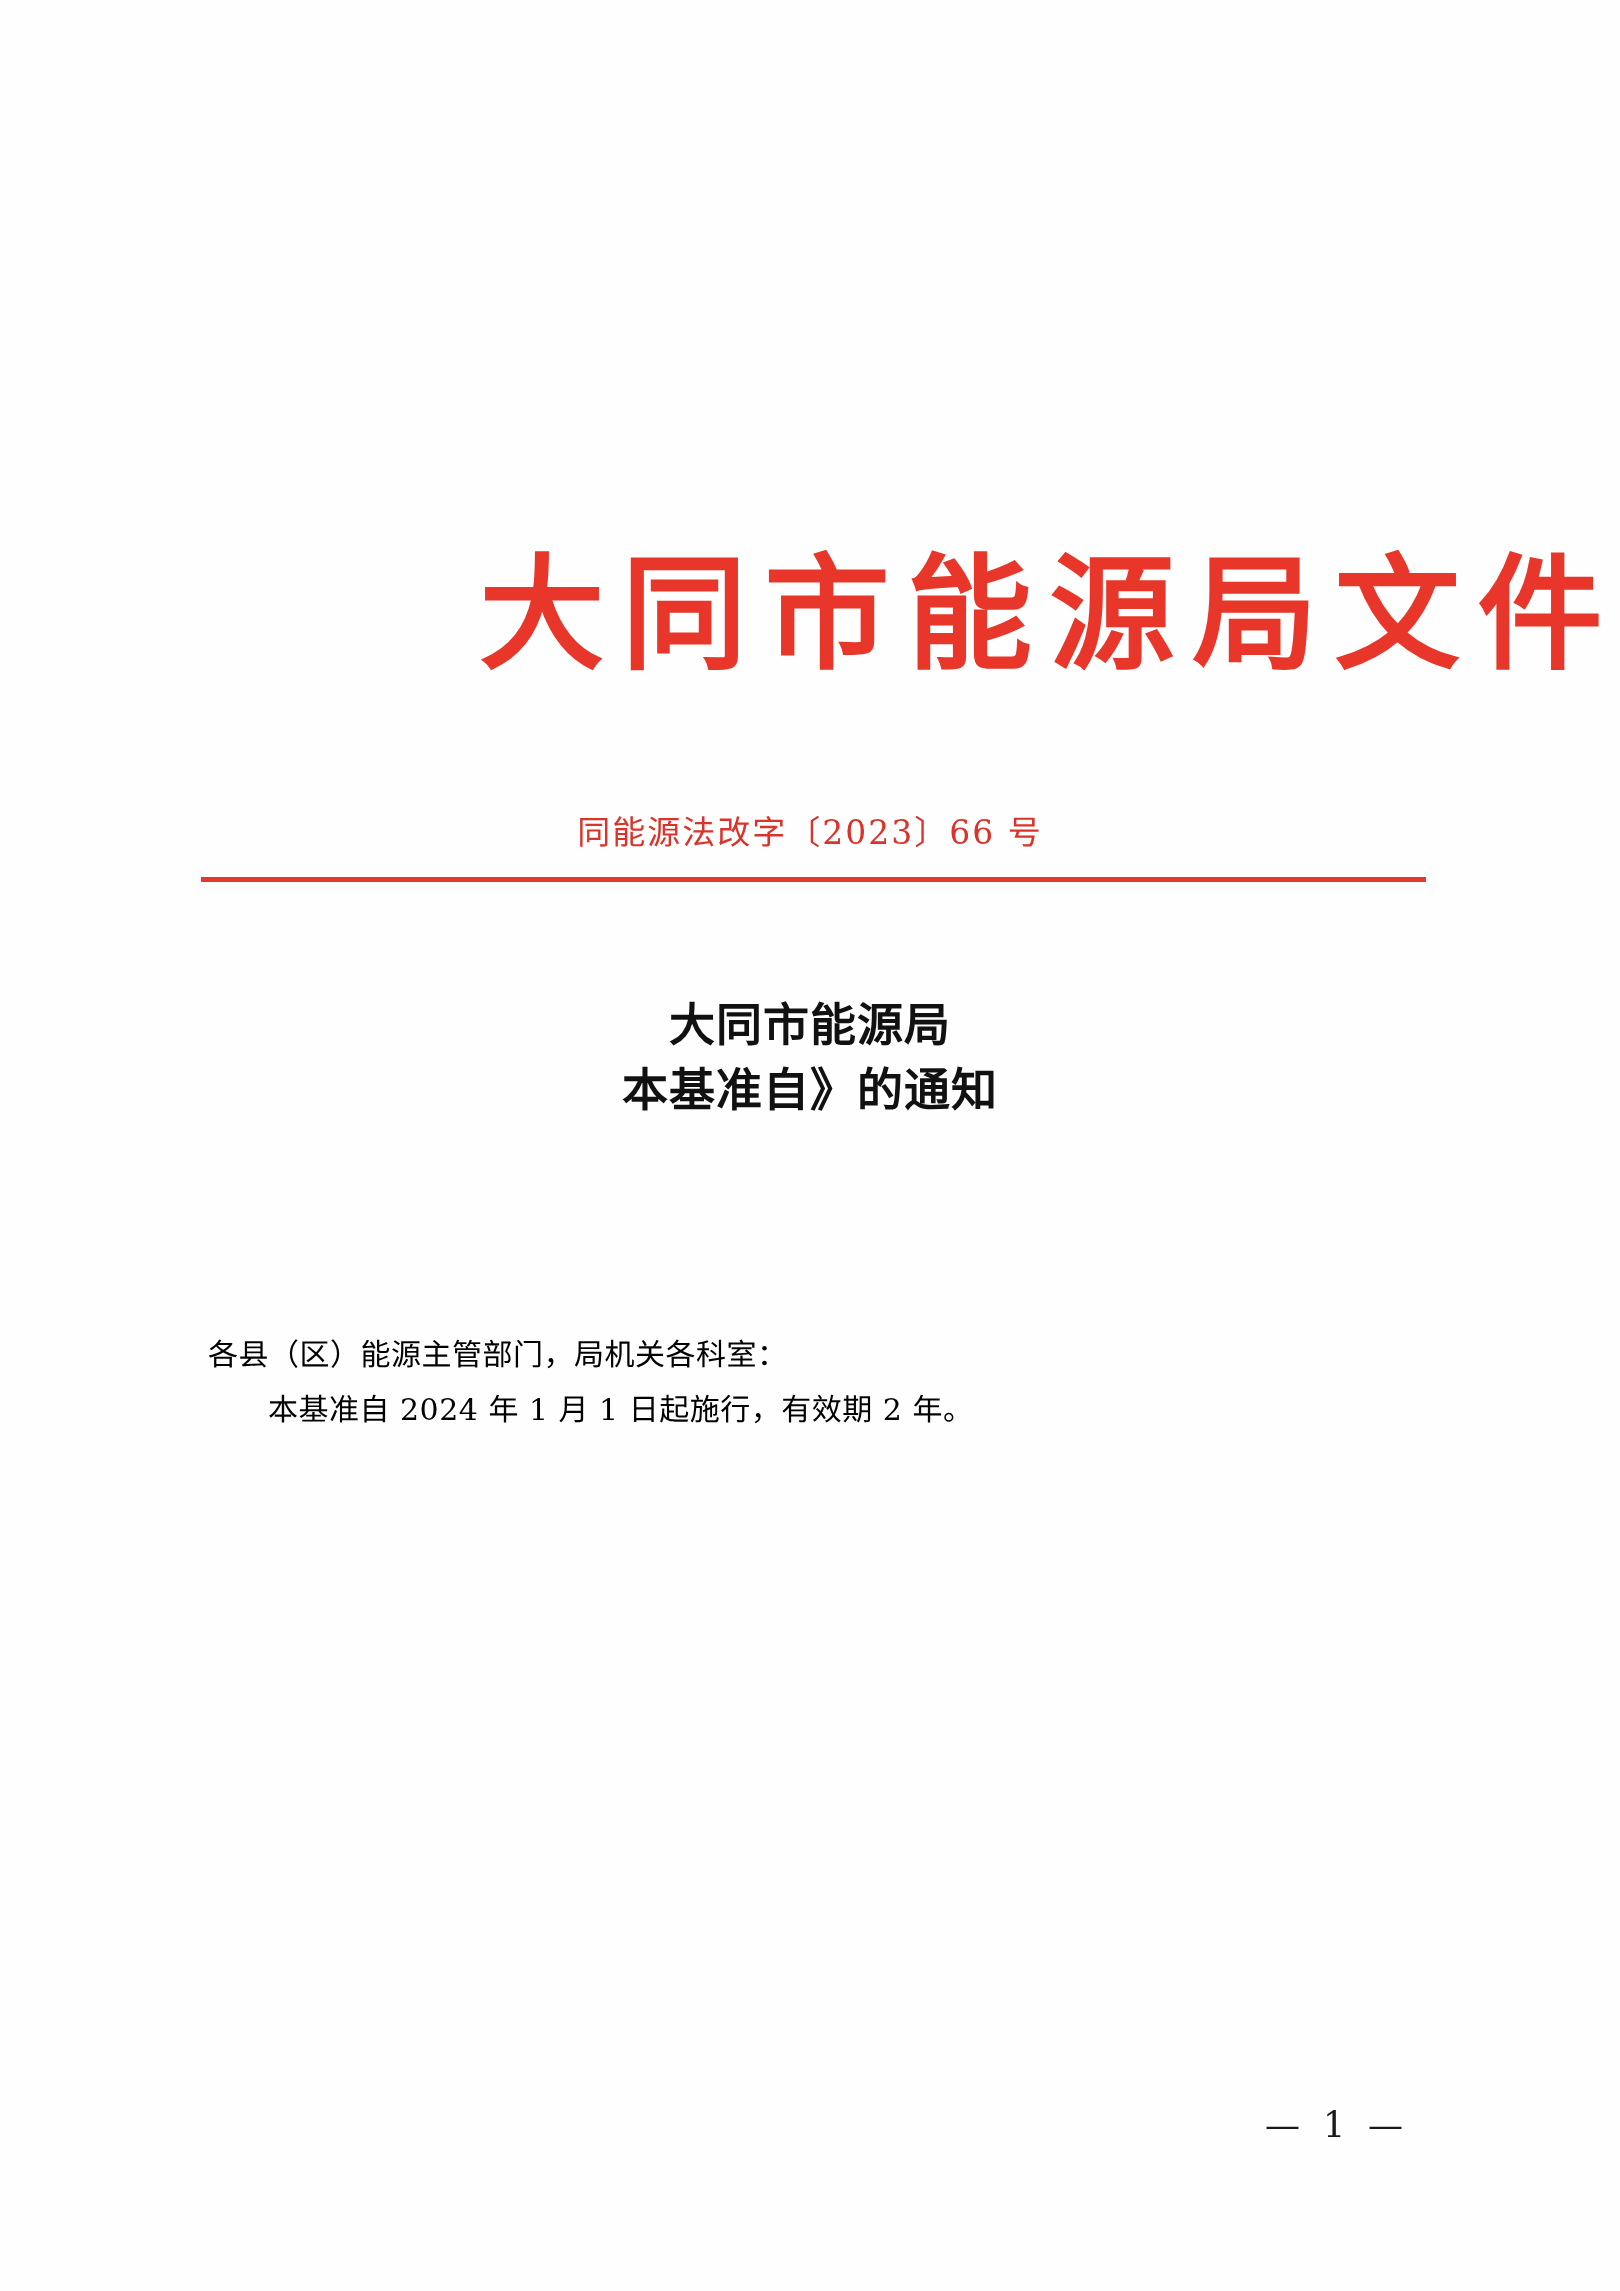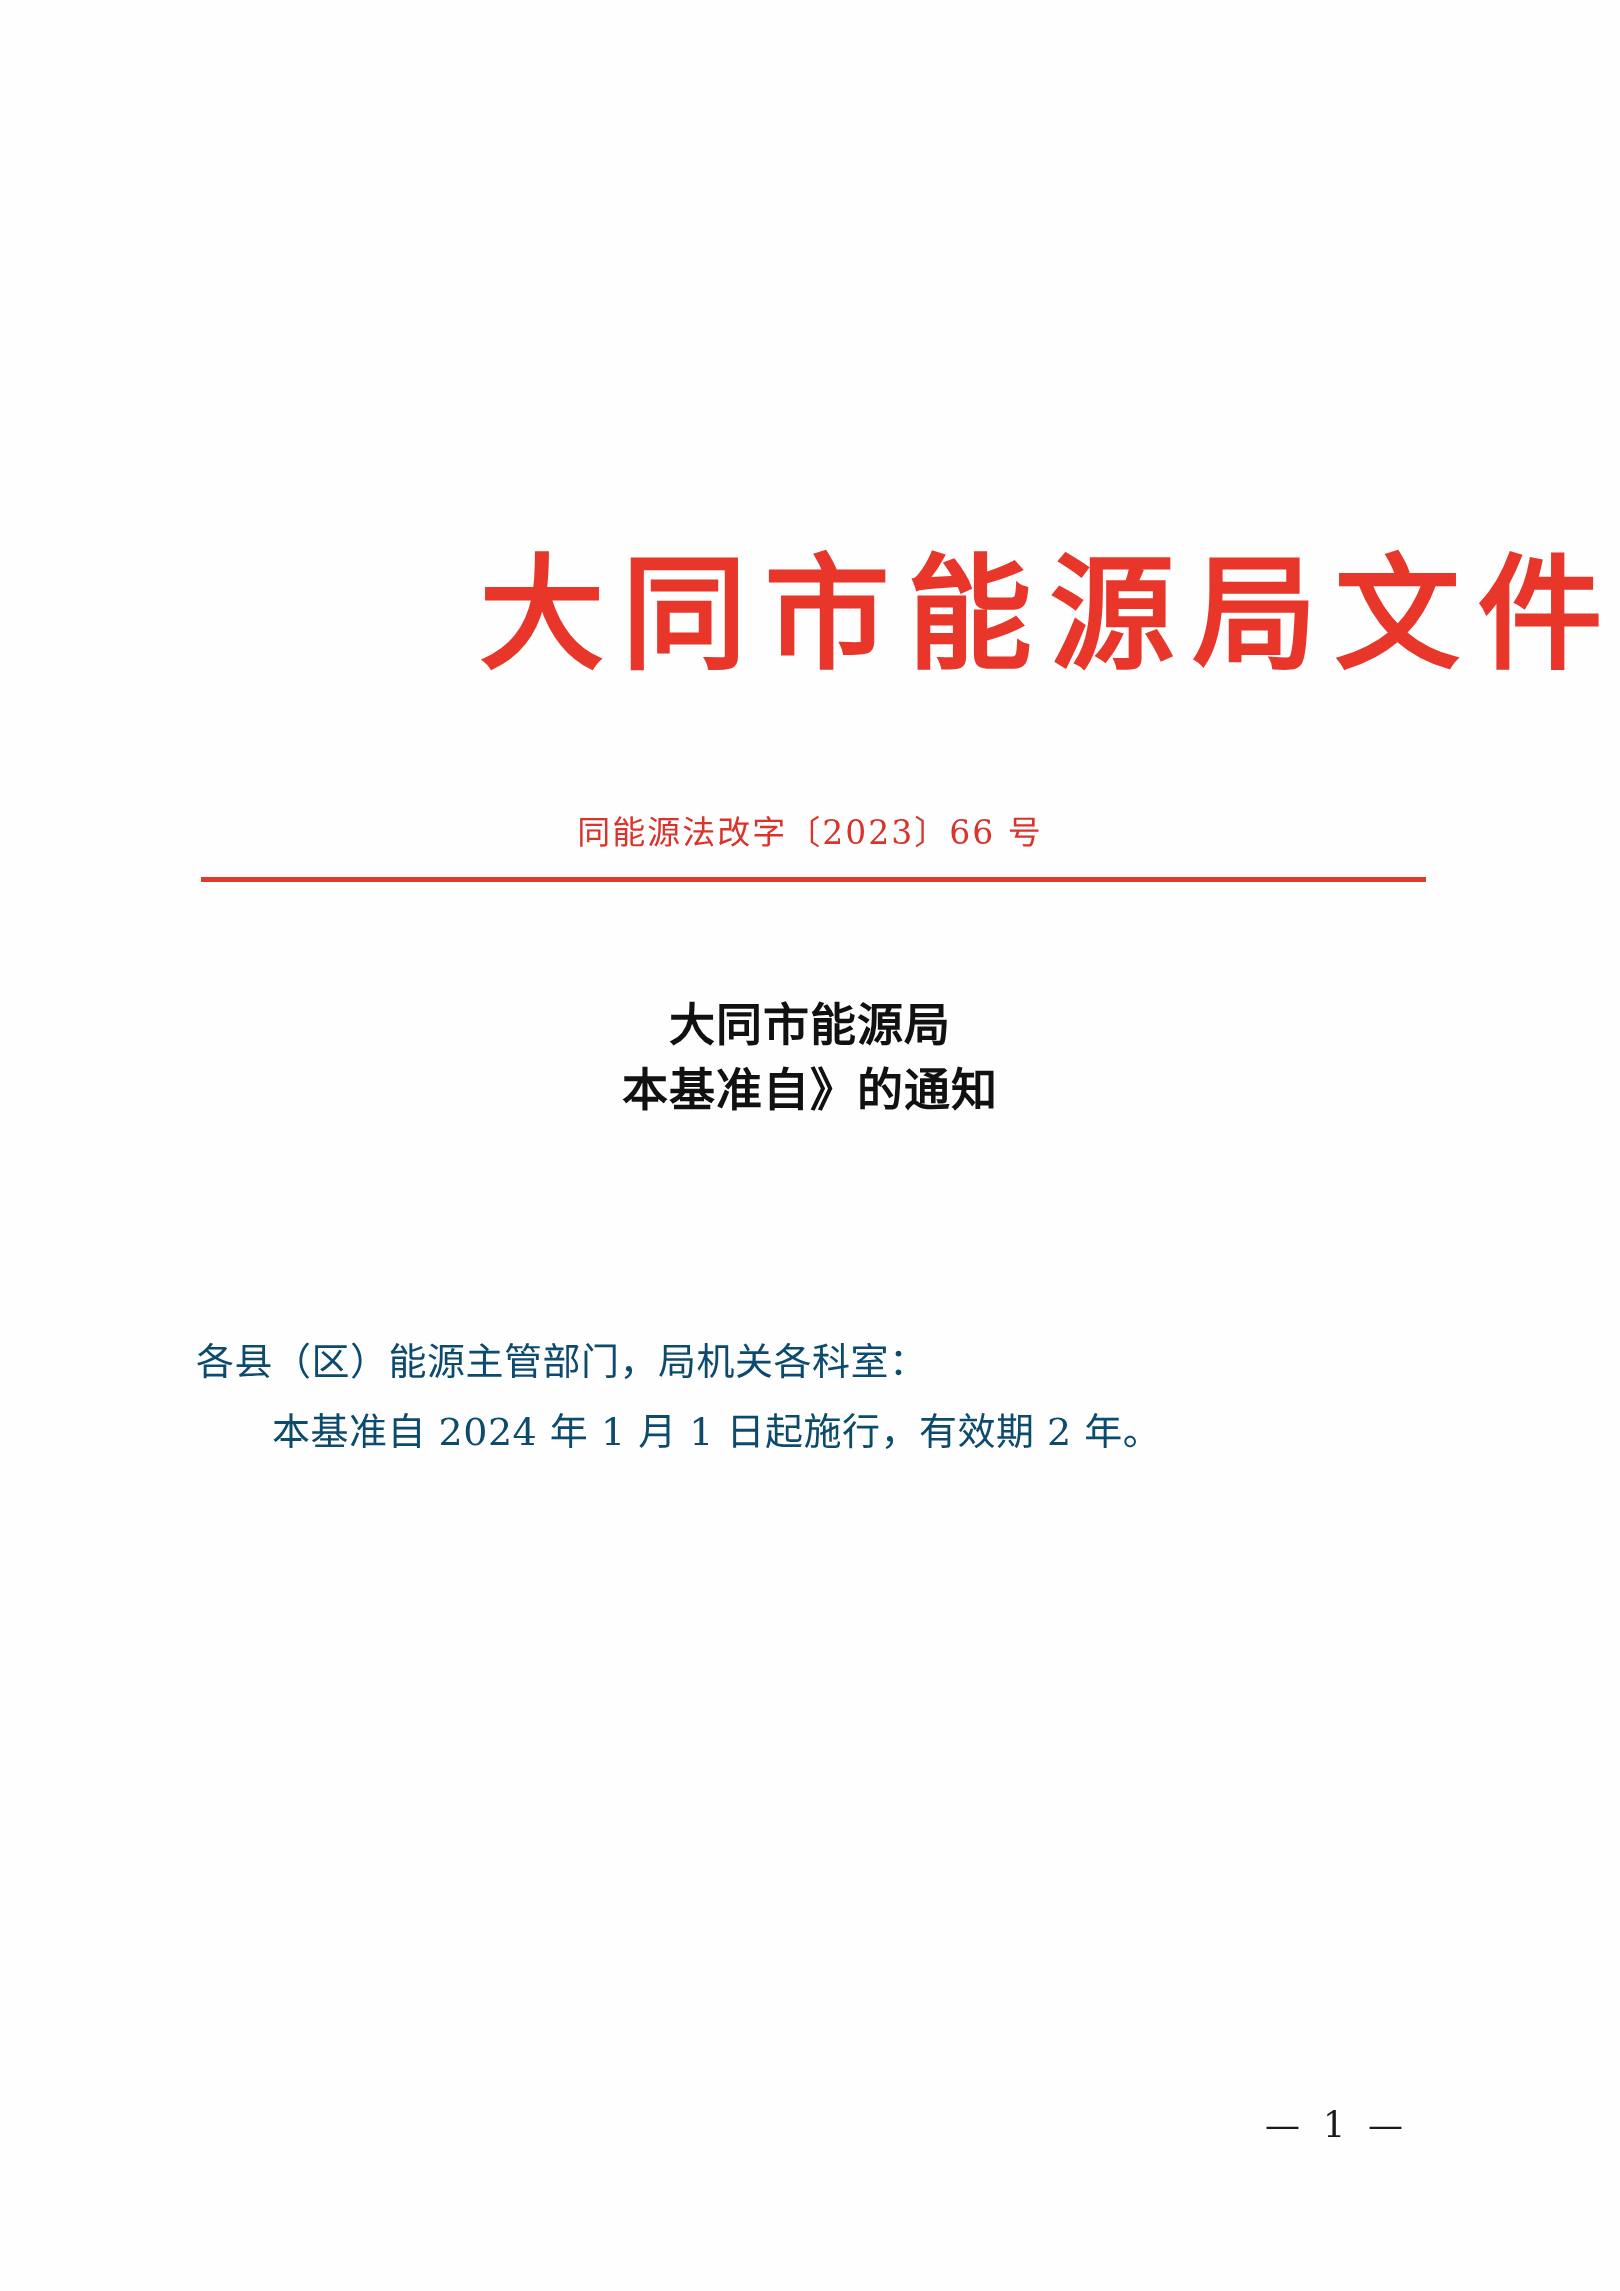--- a/index.html
+++ b/index.html
@@ -81,25 +81,25 @@
   }
   .doc-title .line {
     display: block;
     white-space: nowrap;
   }
 
   
   .body-block {
     position: absolute;
     top: 1328px;
-    left: 196px;
+    left: 208px;
     width: 1215px;
-    font-size: 38px;
+    font-size: 30px;
     line-height: 1.83;
-    color: #0c4a6e;
+    color: #000000;
     letter-spacing: 0.5px;
     text-align: justify;
   }
   .body-block p {
     margin: 0;
   }
   .body-block p.indent {
     text-indent: 2em;
   }
 

